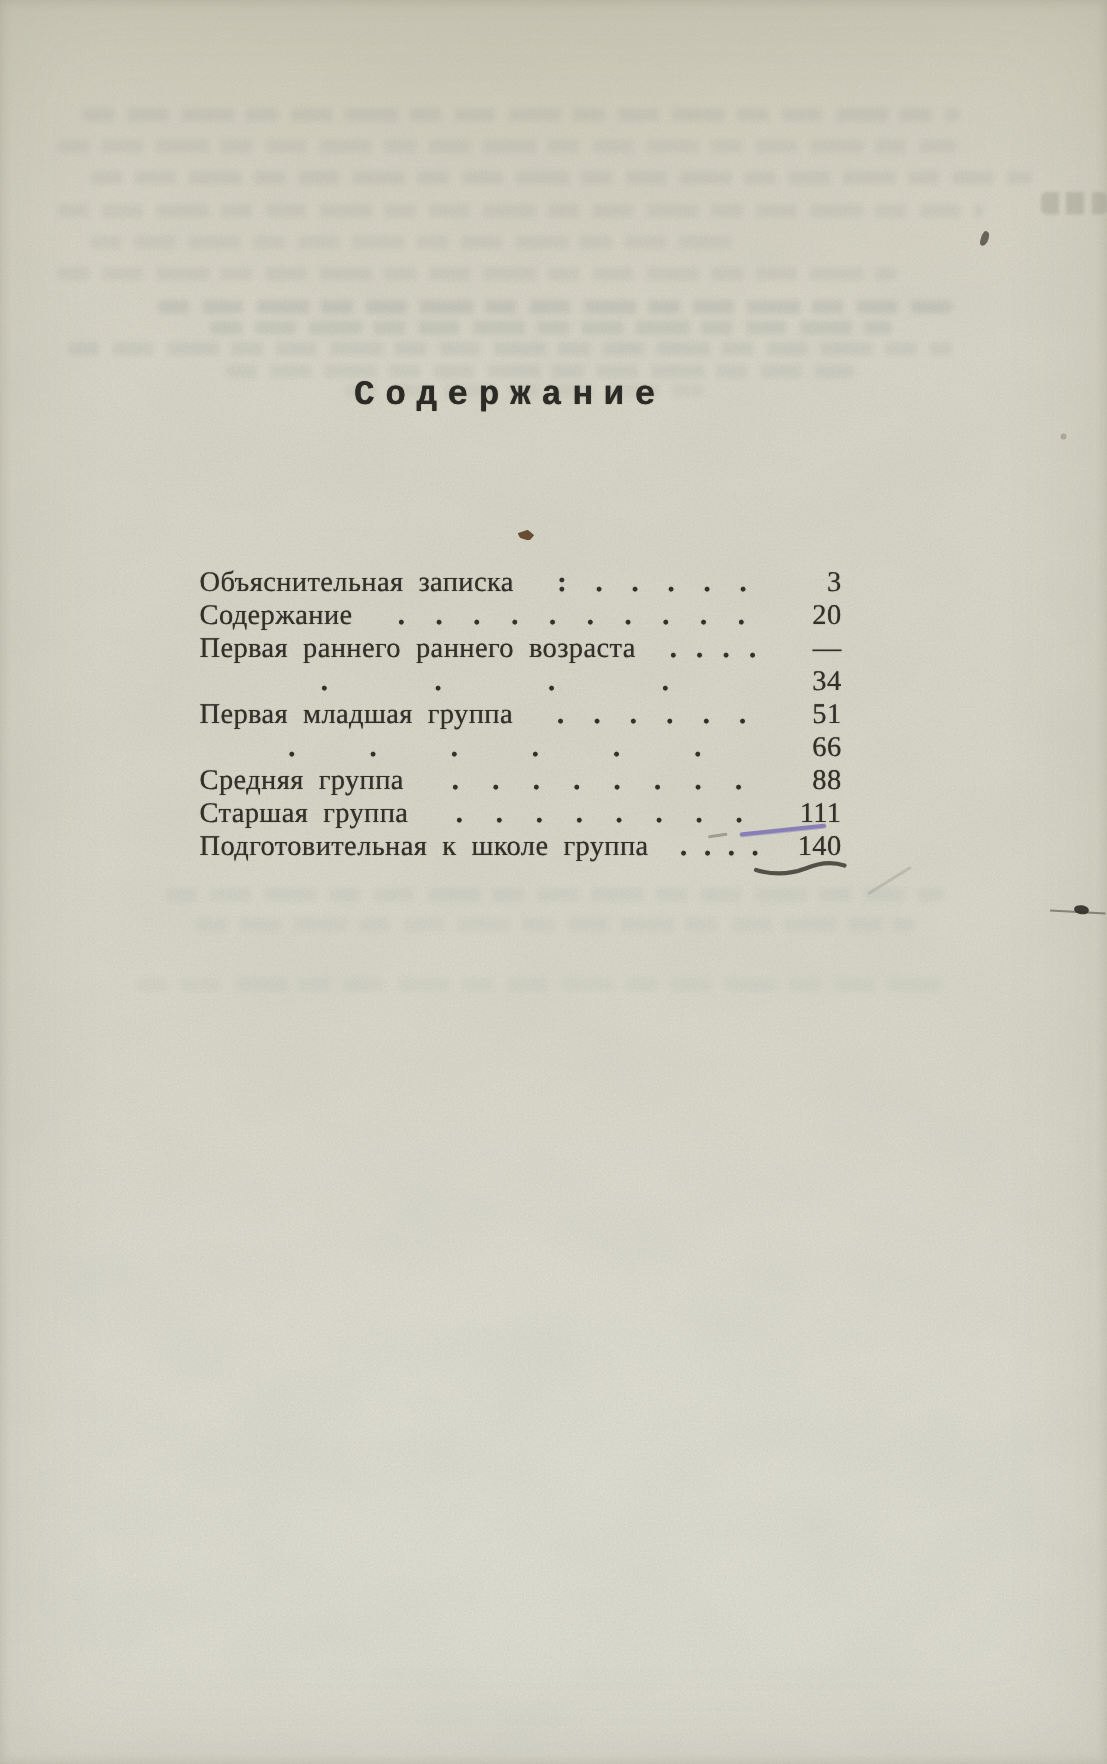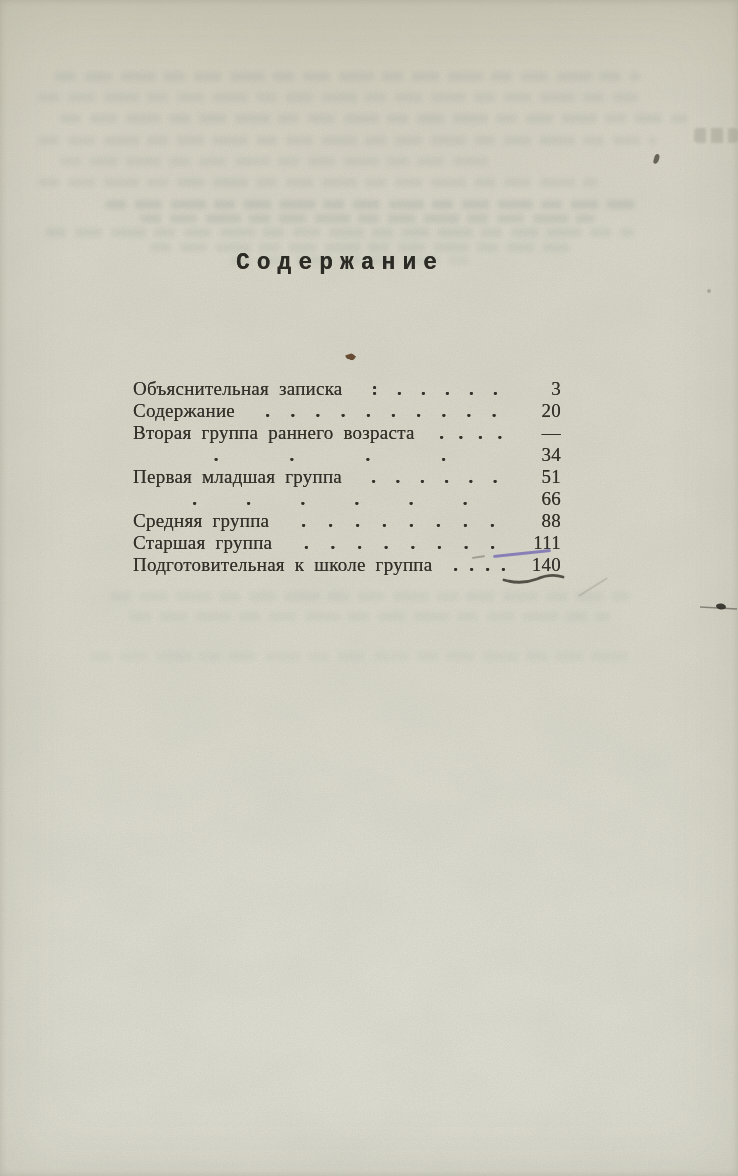--- a/index.html
+++ b/index.html
@@ -137,21 +137,21 @@
           <span>.</span>
           <span>.</span>
           <span>.</span>
           <span>.</span>
           <span>.</span>
         </span>
       <span class="toc-page">20</span>
     </div>
 
     <div class="toc-row">
-      <span class="toc-title">Вторая группа раннего возраста</span>
+      <span class="toc-title">Первая раннего раннего возраста</span>
       <span class="toc-leader">
           <span>.</span>
           <span>.</span>
           <span>.</span>
           <span>.</span>
         </span>
       <span class="toc-page">—</span>
     </div>
 
     <div class="toc-row">

